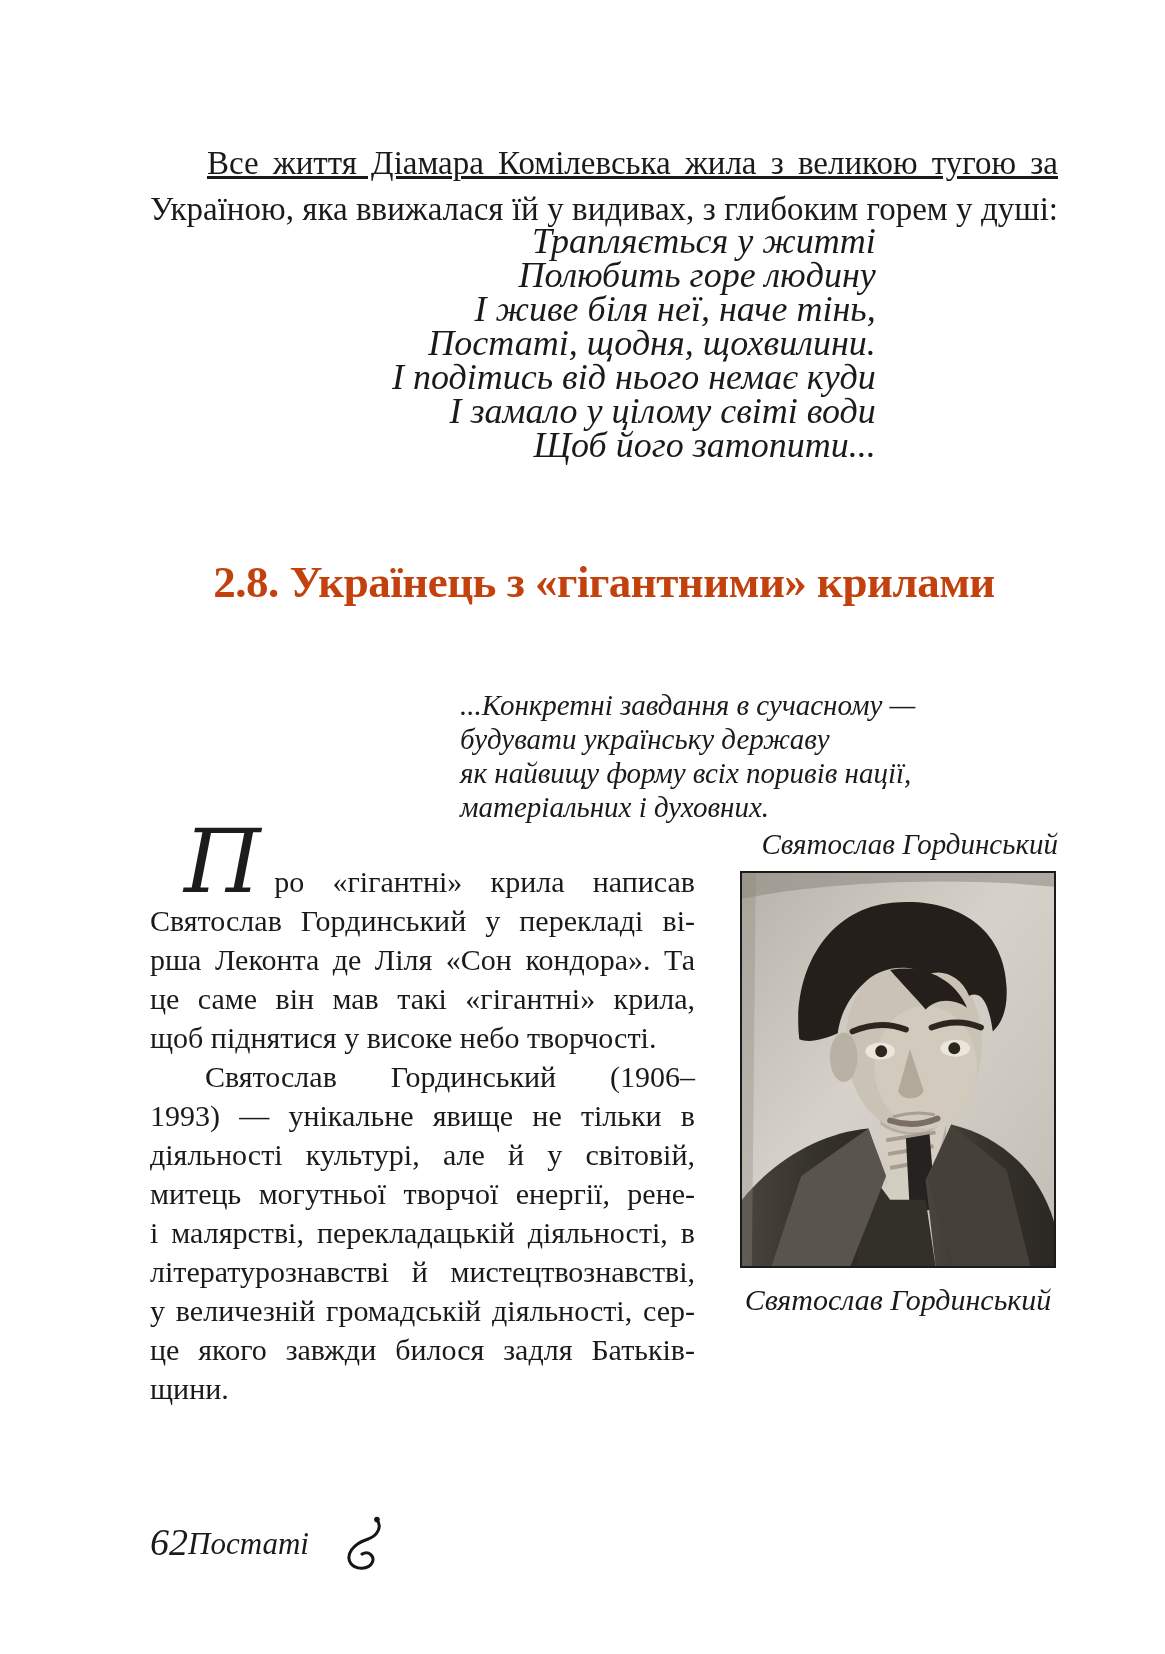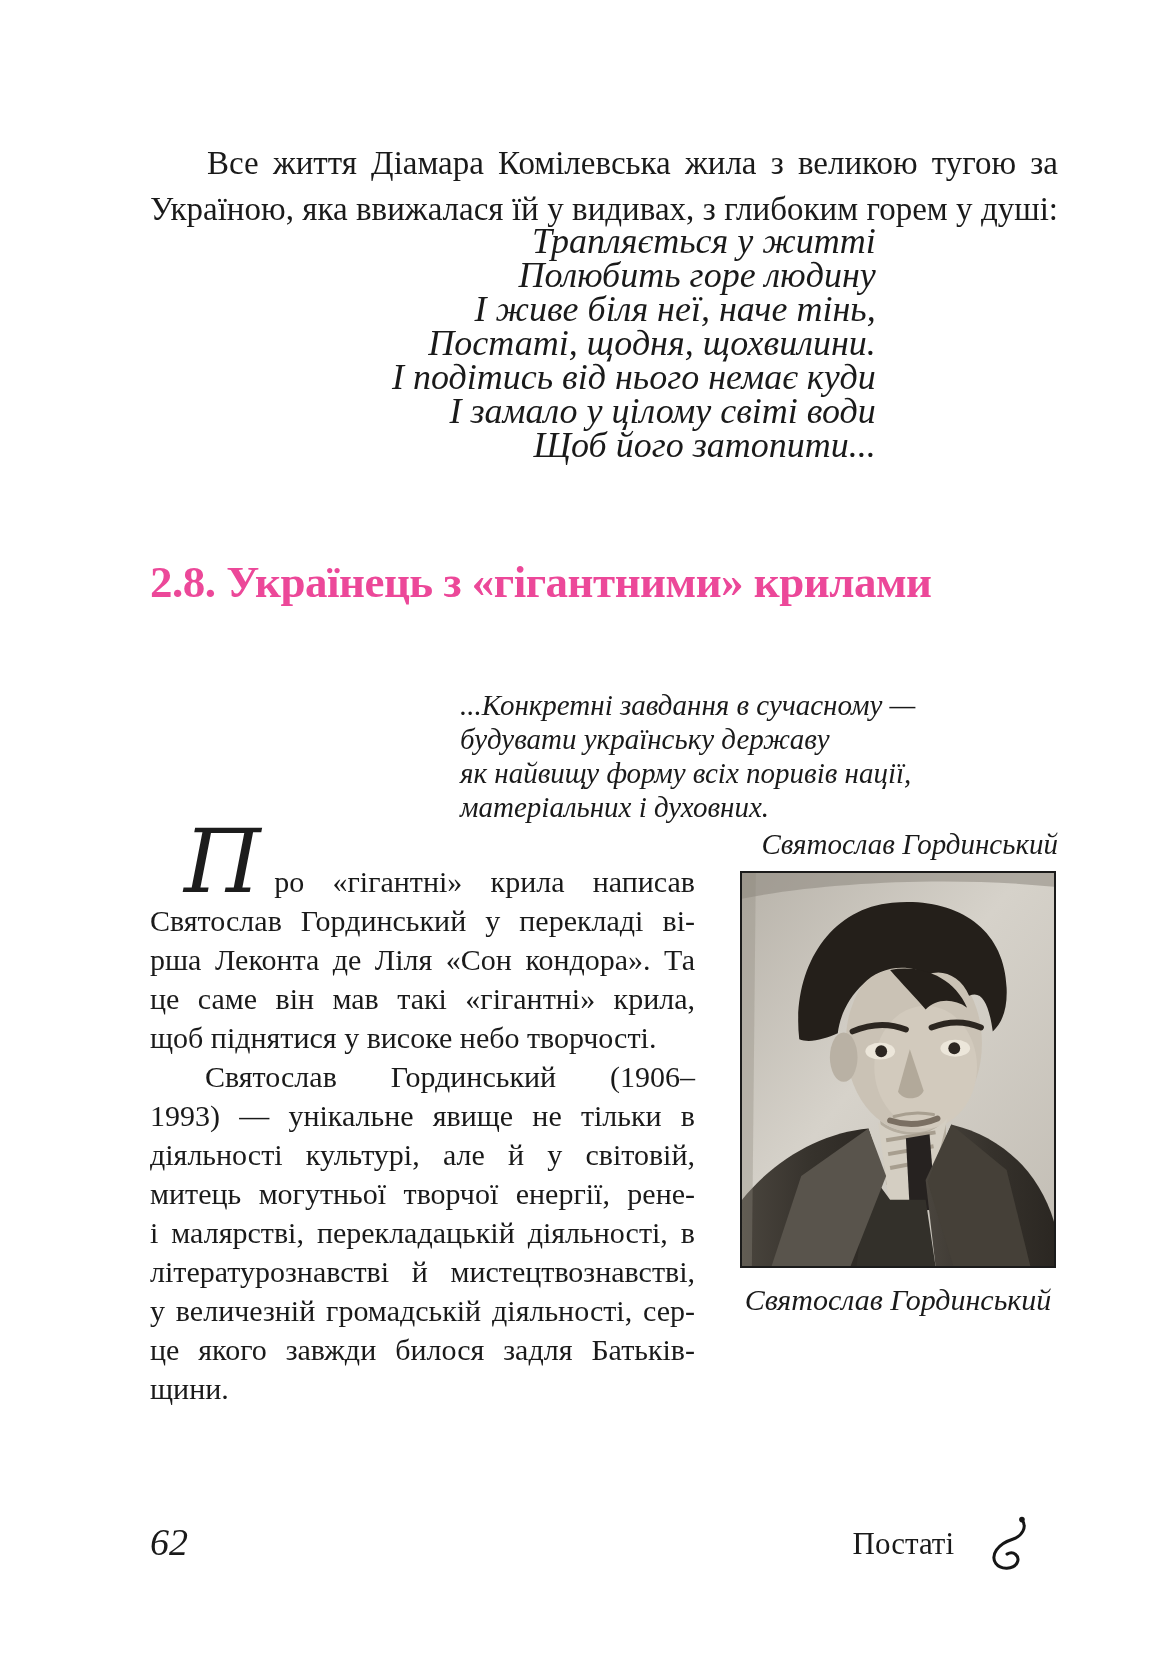--- a/index.html
+++ b/index.html
@@ -11,31 +11,32 @@
     font-family:"Liberation Serif",serif;
     color:#1a1a1a;
     overflow:hidden;
   }
   
   .intro{
     position:absolute;left:150px;top:140px;width:908px;
     font-size:33px;line-height:46px;
   }
   .intro .line{text-align:justify;text-align-last:justify;white-space:normal;}
-  .intro .line.indent{padding-left:57px;}
+  .intro .line.indent{padding-left:57px;text-decoration:underline;}
   
   .poem{
     position:absolute;left:392px;top:224px;
     font-size:36px;line-height:34px;font-style:italic;text-align:right;
   }
   
   .heading{
     position:absolute;left:150px;top:556px;width:908px;
+    text-align:center;
     font-size:45px;font-weight:bold;letter-spacing:-0.5px;
-    color:#ec4899;
+    color:#c2410c;
     white-space:nowrap;
   }
   
   .epigraph{
     position:absolute;left:460px;top:688px;width:598px;
     font-size:29px;line-height:34px;font-style:italic;
   }
   .epigraph .attribution{
     text-align:right;margin-top:3px;
   }
@@ -61,25 +62,25 @@
     background:#c9c4bc;
   }
   .photo svg{display:block;width:100%;height:100%;}
   .photo-caption{
     position:absolute;left:718px;top:1283px;width:360px;
     text-align:center;font-style:italic;font-size:30px;
   }
   
   .footer{
     position:absolute;left:150px;top:1514px;width:880px;
-    display:flex;justify-content:space-between;align-items:flex-end;
+    display:flex;align-items:flex-end;
   }
   .page-number{font-size:38px;font-style:italic;}
   .footer-right{display:flex;align-items:flex-end;}
-  .footer-label{font-size:31px;line-height:40px;}
+  .footer-label{font-size:31px;font-style:italic;line-height:40px;}
   .footer-ornament{width:46px;height:56px;margin-left:30px;margin-bottom:-6px;}
 </style>
 </head>
 <body>
 
 <div class="page">
 
   <div class="intro">
     <div class="line indent">Все життя Діамара Комілевська жила з великою тугою за</div>
     <div class="line">Україною, яка ввижалася їй у видивах, з глибоким горем у душі:</div>

